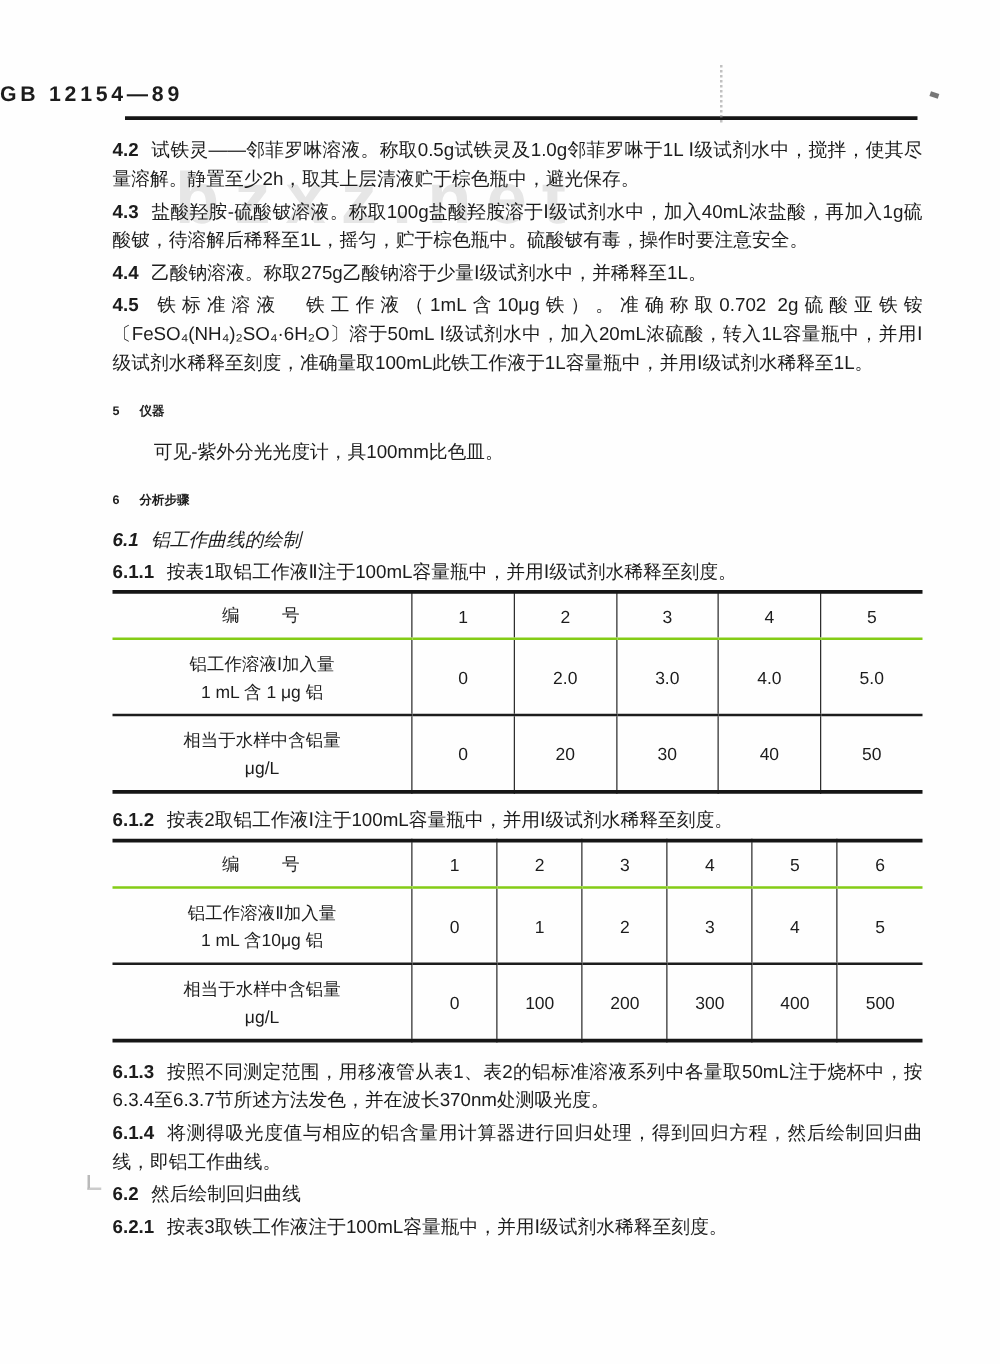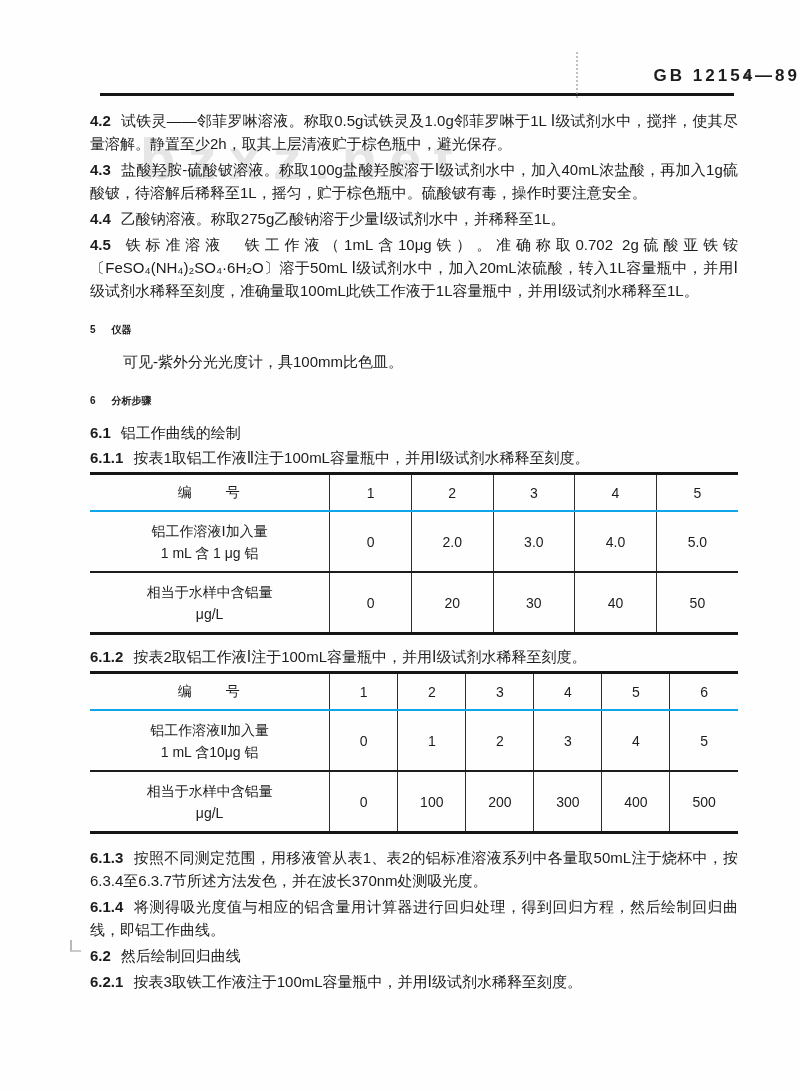--- a/index.html
+++ b/index.html
@@ -16,45 +16,45 @@
     position:absolute;top:125px;left:140px;
     font-size:58px;font-weight:bold;letter-spacing:12px;
     color:rgba(185,185,185,0.35);
     z-index:0;user-select:none;white-space:nowrap;
   }
   
   .speck-1{position:absolute;left:744px;top:74px;width:7px;height:4px;background:#4a4a4a;transform:rotate(18deg);opacity:.75;}
   .dotline{position:absolute;left:576px;top:52px;width:2px;height:46px;border-left:2px dotted #9a9a9a;opacity:.6;}
   .speck-2{position:absolute;left:70px;top:940px;width:9px;height:10px;border-left:2px solid #777;border-bottom:2px solid #999;opacity:.5;}
 
-  .doc-header{position:relative;z-index:1;margin-top:66px;text-align:right;}
+  .doc-header{position:relative;z-index:1;margin-top:66px;text-align:left;}
   .doc-code{font-size:17px;font-weight:bold;letter-spacing:3px;}
   .head-rule{margin:7px auto 0 100px;width:634px;border-top:3px solid #161616;}
 
   .body-col{position:relative;z-index:1;margin:13px 62px 0 90px;font-size:15px;line-height:23px;}
   .para{margin:0 0 3px 0;text-align:justify;}
   .para b{margin-right:10px;}
   .sec-head{margin:16px 0 0 0;font-size:10px;font-weight:bold;}
   .sec-head b{margin-right:16px;}
   .sec-body{margin:9px 0 0 0;text-indent:2.2em;}
-  .sub-head{margin:9px 0 2px 0;}
+  .sub-head{margin:9px 0 2px 0;font-style:italic;}
 
   .tbl-caption{
     position:relative;z-index:1;
     margin:9px 62px 1px 90px;text-align:center;
     font-size:15px;font-weight:bold;letter-spacing:1px;
   }
   table.gbt{
     position:relative;z-index:1;
     border-collapse:collapse;table-layout:fixed;
     margin:3px 0 0 90px;width:648px;
     border-top:3px solid #161616;border-bottom:3px solid #161616;
     font-size:14px;
   }
-  table.gbt th{font-weight:normal;height:33px;border-bottom:2px solid #0ea5e9;}
+  table.gbt th{font-weight:normal;height:33px;border-bottom:2px solid #84cc16;}
   table.gbt td{height:57px;text-align:center;vertical-align:middle;}
   table.gbt tbody tr + tr td{border-top:2px solid #1d1d1d;}
   table.gbt th + th, table.gbt td + td{border-left:1.5px solid #2e2e2e;}
   table.gbt .lblcell div{line-height:22px;}
   col.c-label{width:37%;}
   .hdr-label{white-space:pre;letter-spacing:2px;}
 </style>
 </head>
 <body>
 

